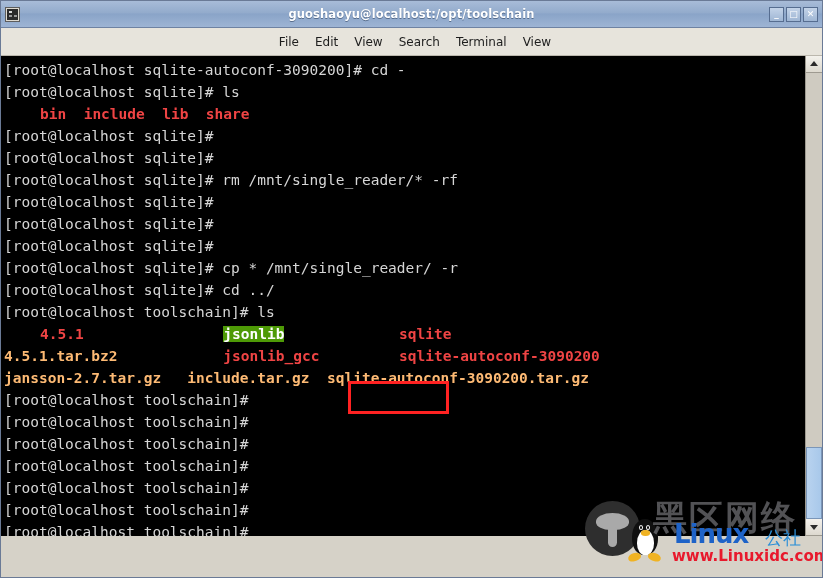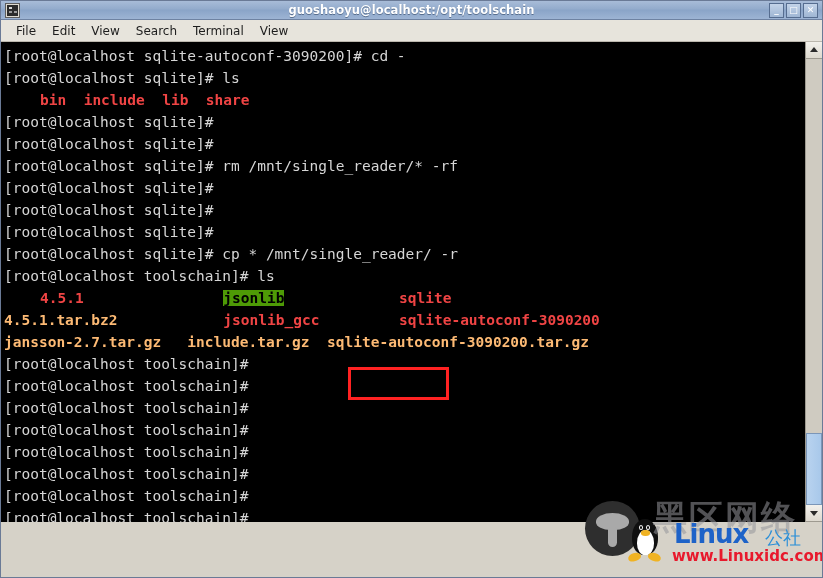--- a/index.html
+++ b/index.html
@@ -19,21 +19,21 @@
     height: 578px;
     background: #d6d2c8;
     box-sizing: border-box;
     border: 1px solid #6a7a96;
     overflow: hidden;
   }
 
   
   .titlebar {
     position: relative;
-    height: 19px;
+    height: 27px;
     background: linear-gradient(to bottom, #a8bcd8 0%, #93abcc 45%, #8aa4c8 50%, #9db4d4 100%);
     border-bottom: 1px solid #6e82a2;
     display: flex;
     align-items: center;
     padding: 0 2px;
     box-sizing: border-box;
     gap: 24px;
   }
   .title-icon {
     width: 15px;
@@ -93,27 +93,28 @@
     text-align: center;
     font-size: 9px;
     line-height: 9px;
     color: #ffffff;
     font-family: "DejaVu Sans", sans-serif;
     font-weight: bold;
   }
 
   
   .menubar {
-    height: 22px;
+    height: 28px;
     background: #e7e4dc;
     border-bottom: 1px solid #bbb7ad;
     display: flex;
     align-items: center;
     padding-left: 7px;
     box-sizing: border-box;
+    justify-content: center;
   }
   .menu-item {
     font-family: "DejaVu Sans", sans-serif;
     font-size: 12px;
     color: #1d1d1d;
     padding: 1px 8px;
     cursor: default;
   }
 
   
@@ -138,21 +139,21 @@
     height: 22px;
     white-space: pre;
     color: #d6d6d6;
     letter-spacing: 0px;
   }
   .seg { white-space: pre; }
   .c-default { color: #d6d6d6; }
   .c-dir { color: #ef4444; font-weight: bold; margin-left: 36px; }
   .c-arch { color: #fdba74; font-weight: bold; }
   .c-sel {
-    color: #000000;
+    color: #ffffff;
     font-weight: bold;
     background: #4e9a06;
   }
   .cursor {
     display: inline-block;
     width: 9px;
     height: 17px;
     background: #b4b4b4;
     vertical-align: -3px;
   }
@@ -390,20 +391,21 @@
     <div class="line"><span class="seg c-default">[root@localhost sqlite-autoconf-3090200]# cd -</span></div>
         <div class="line"><span class="seg c-default">[root@localhost sqlite]# ls</span></div>
         <div class="line"><span class="seg c-dir">bin  include  lib  share</span></div>
         <div class="line"><span class="seg c-default">[root@localhost sqlite]#</span></div>
         <div class="line"><span class="seg c-default">[root@localhost sqlite]#</span></div>
         <div class="line"><span class="seg c-default">[root@localhost sqlite]# rm /mnt/single_reader/* -rf</span></div>
         <div class="line"><span class="seg c-default">[root@localhost sqlite]#</span></div>
         <div class="line"><span class="seg c-default">[root@localhost sqlite]#</span></div>
         <div class="line"><span class="seg c-default">[root@localhost sqlite]#</span></div>
         <div class="line"><span class="seg c-default">[root@localhost sqlite]# cp * /mnt/single_reader/ -r</span></div>
+        <div class="line"><span class="seg c-default">[root@localhost sqlite]# cd ../</span></div>
         <div class="line"><span class="seg c-default">[root@localhost toolschain]# ls</span></div>
         <div class="line"><span class="seg c-dir">4.5.1</span><span class="seg c-default">                </span><span class="seg c-sel">jsonlib</span><span class="seg c-default">         </span><span class="seg c-dir">sqlite</span></div>
         <div class="line"><span class="seg c-arch">4.5.1.tar.bz2</span><span class="seg c-default">        </span><span class="seg c-dir">jsonlib_gcc</span><span class="seg c-default">     </span><span class="seg c-dir">sqlite-autoconf-3090200</span></div>
         <div class="line"><span class="seg c-arch">jansson-2.7.tar.gz</span><span class="seg c-default">   </span><span class="seg c-arch">include.tar.gz</span><span class="seg c-default">  </span><span class="seg c-arch">sqlite-autoconf-3090200.tar.gz</span></div>
         <div class="line"><span class="seg c-default">[root@localhost toolschain]#</span></div>
         <div class="line"><span class="seg c-default">[root@localhost toolschain]#</span></div>
         <div class="line"><span class="seg c-default">[root@localhost toolschain]#</span></div>
         <div class="line"><span class="seg c-default">[root@localhost toolschain]#</span></div>
         <div class="line"><span class="seg c-default">[root@localhost toolschain]#</span></div>
         <div class="line"><span class="seg c-default">[root@localhost toolschain]#</span></div>

